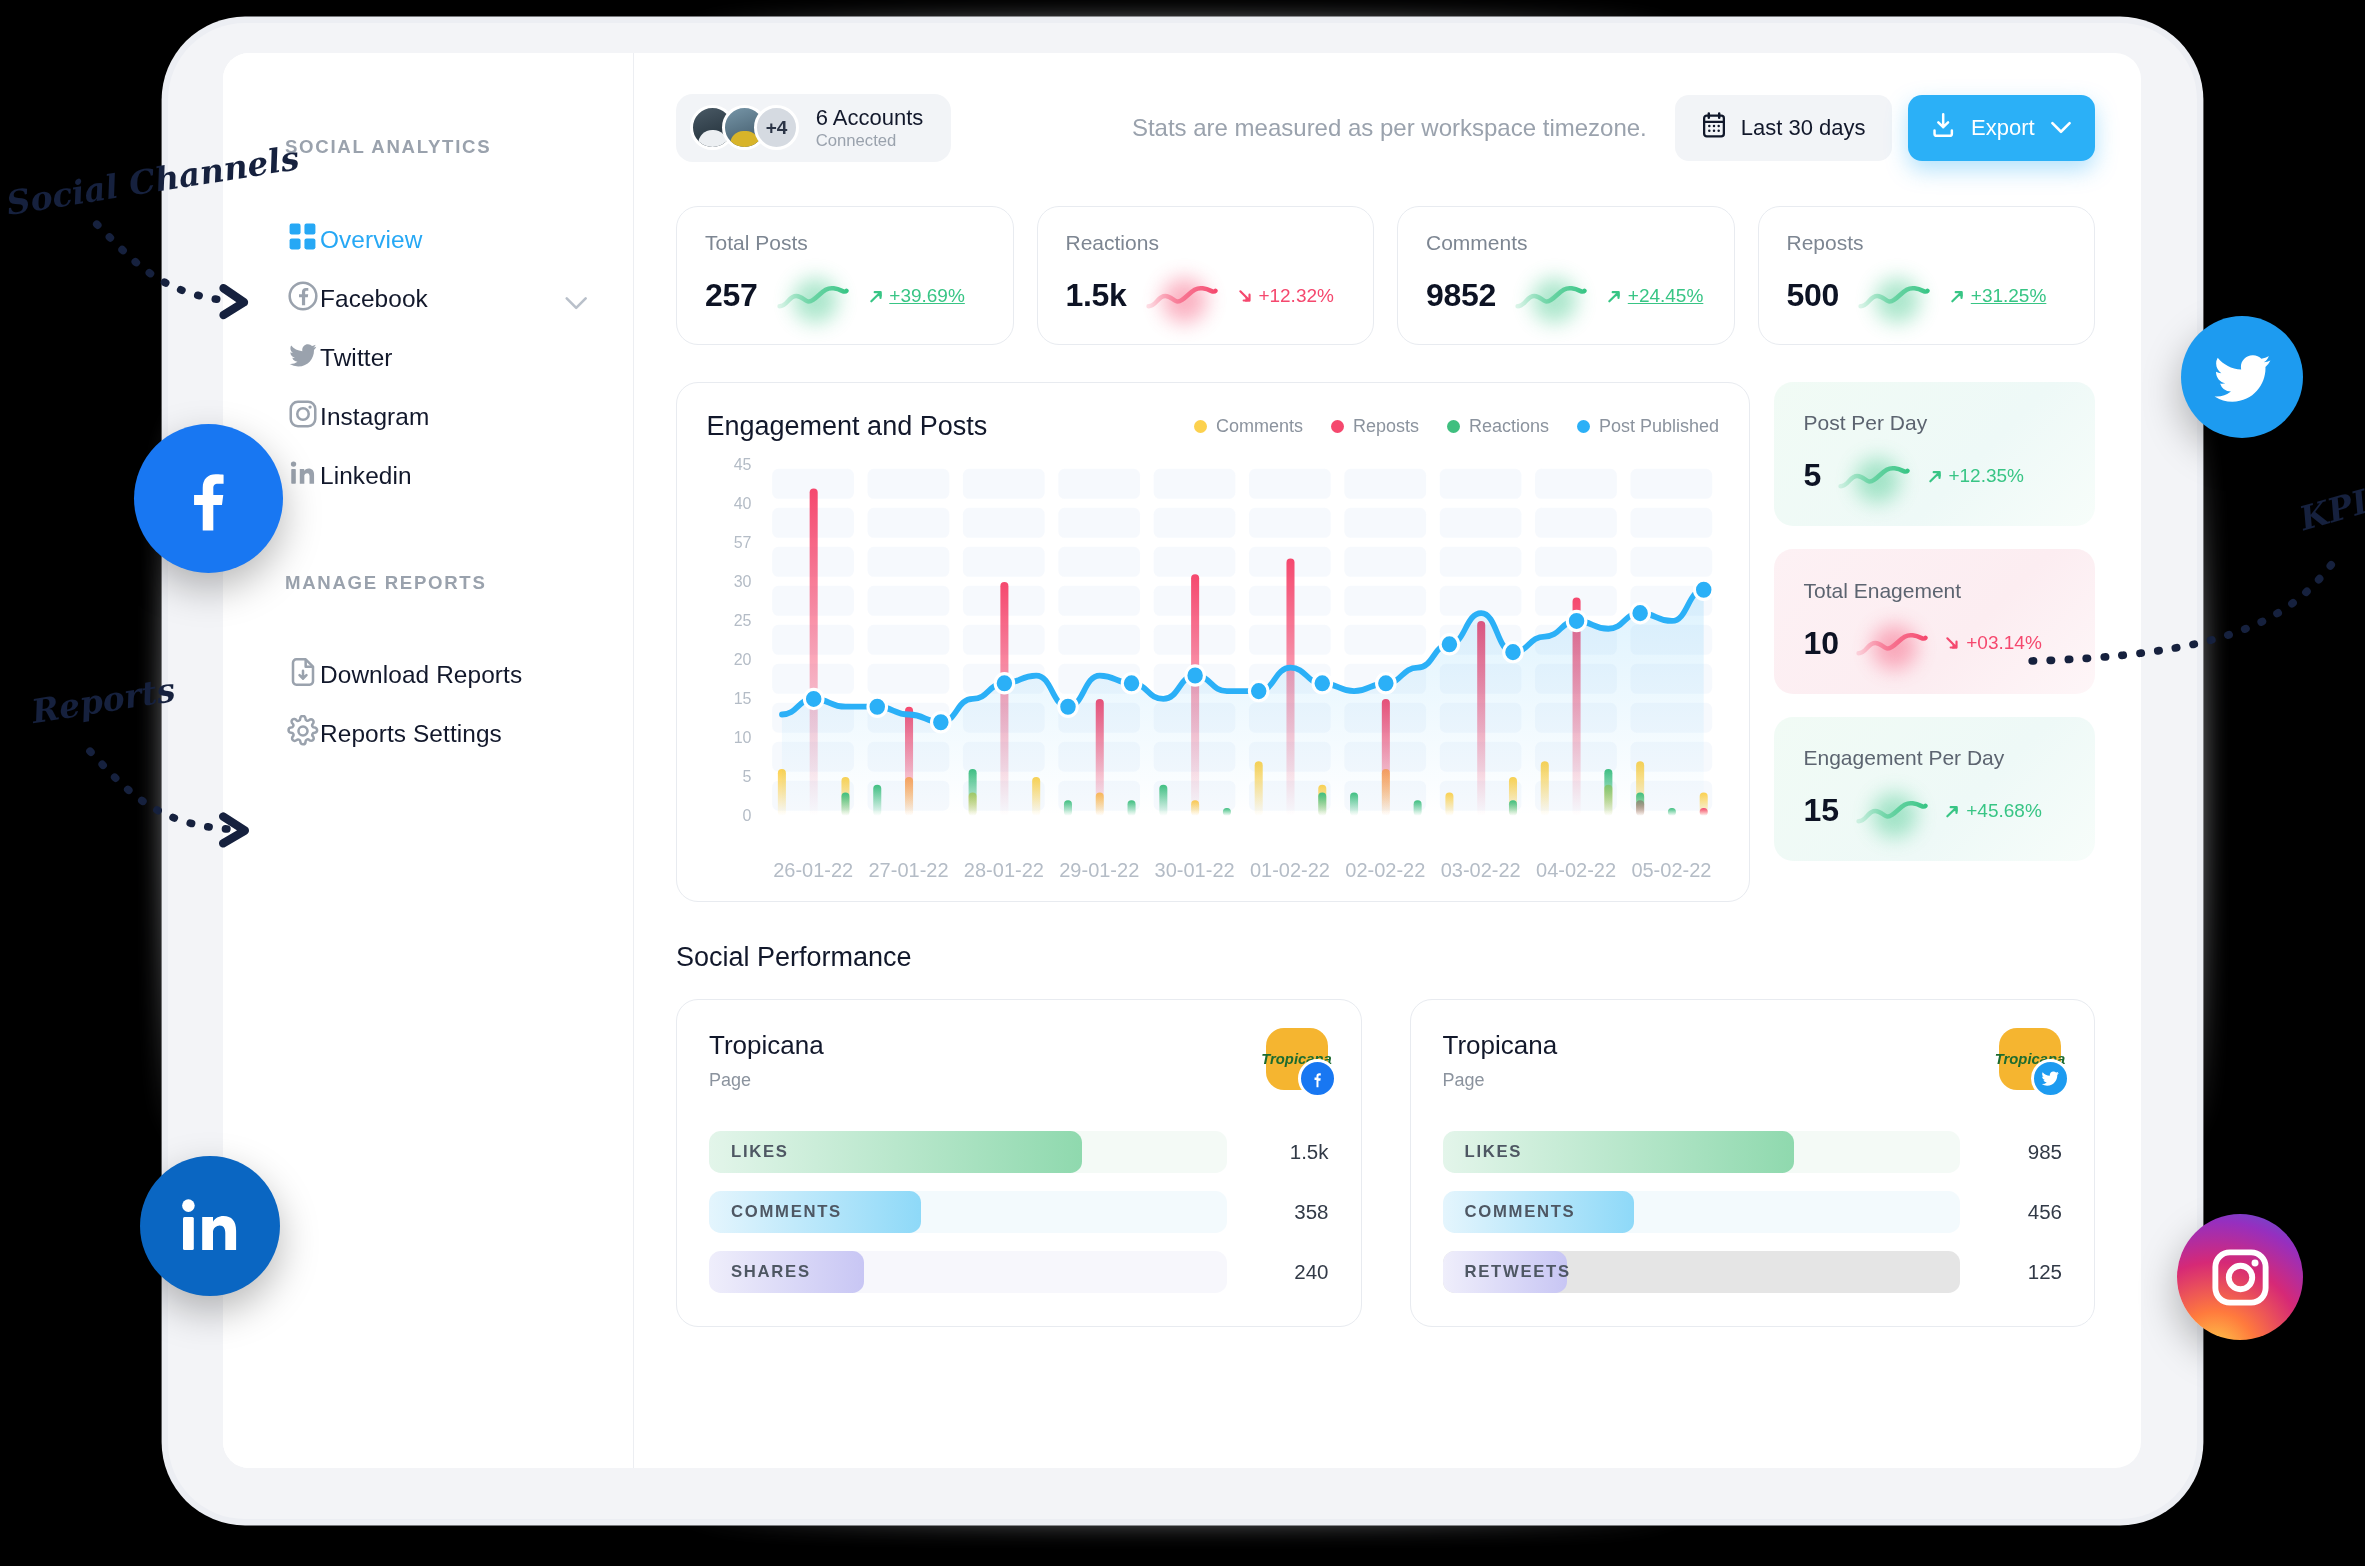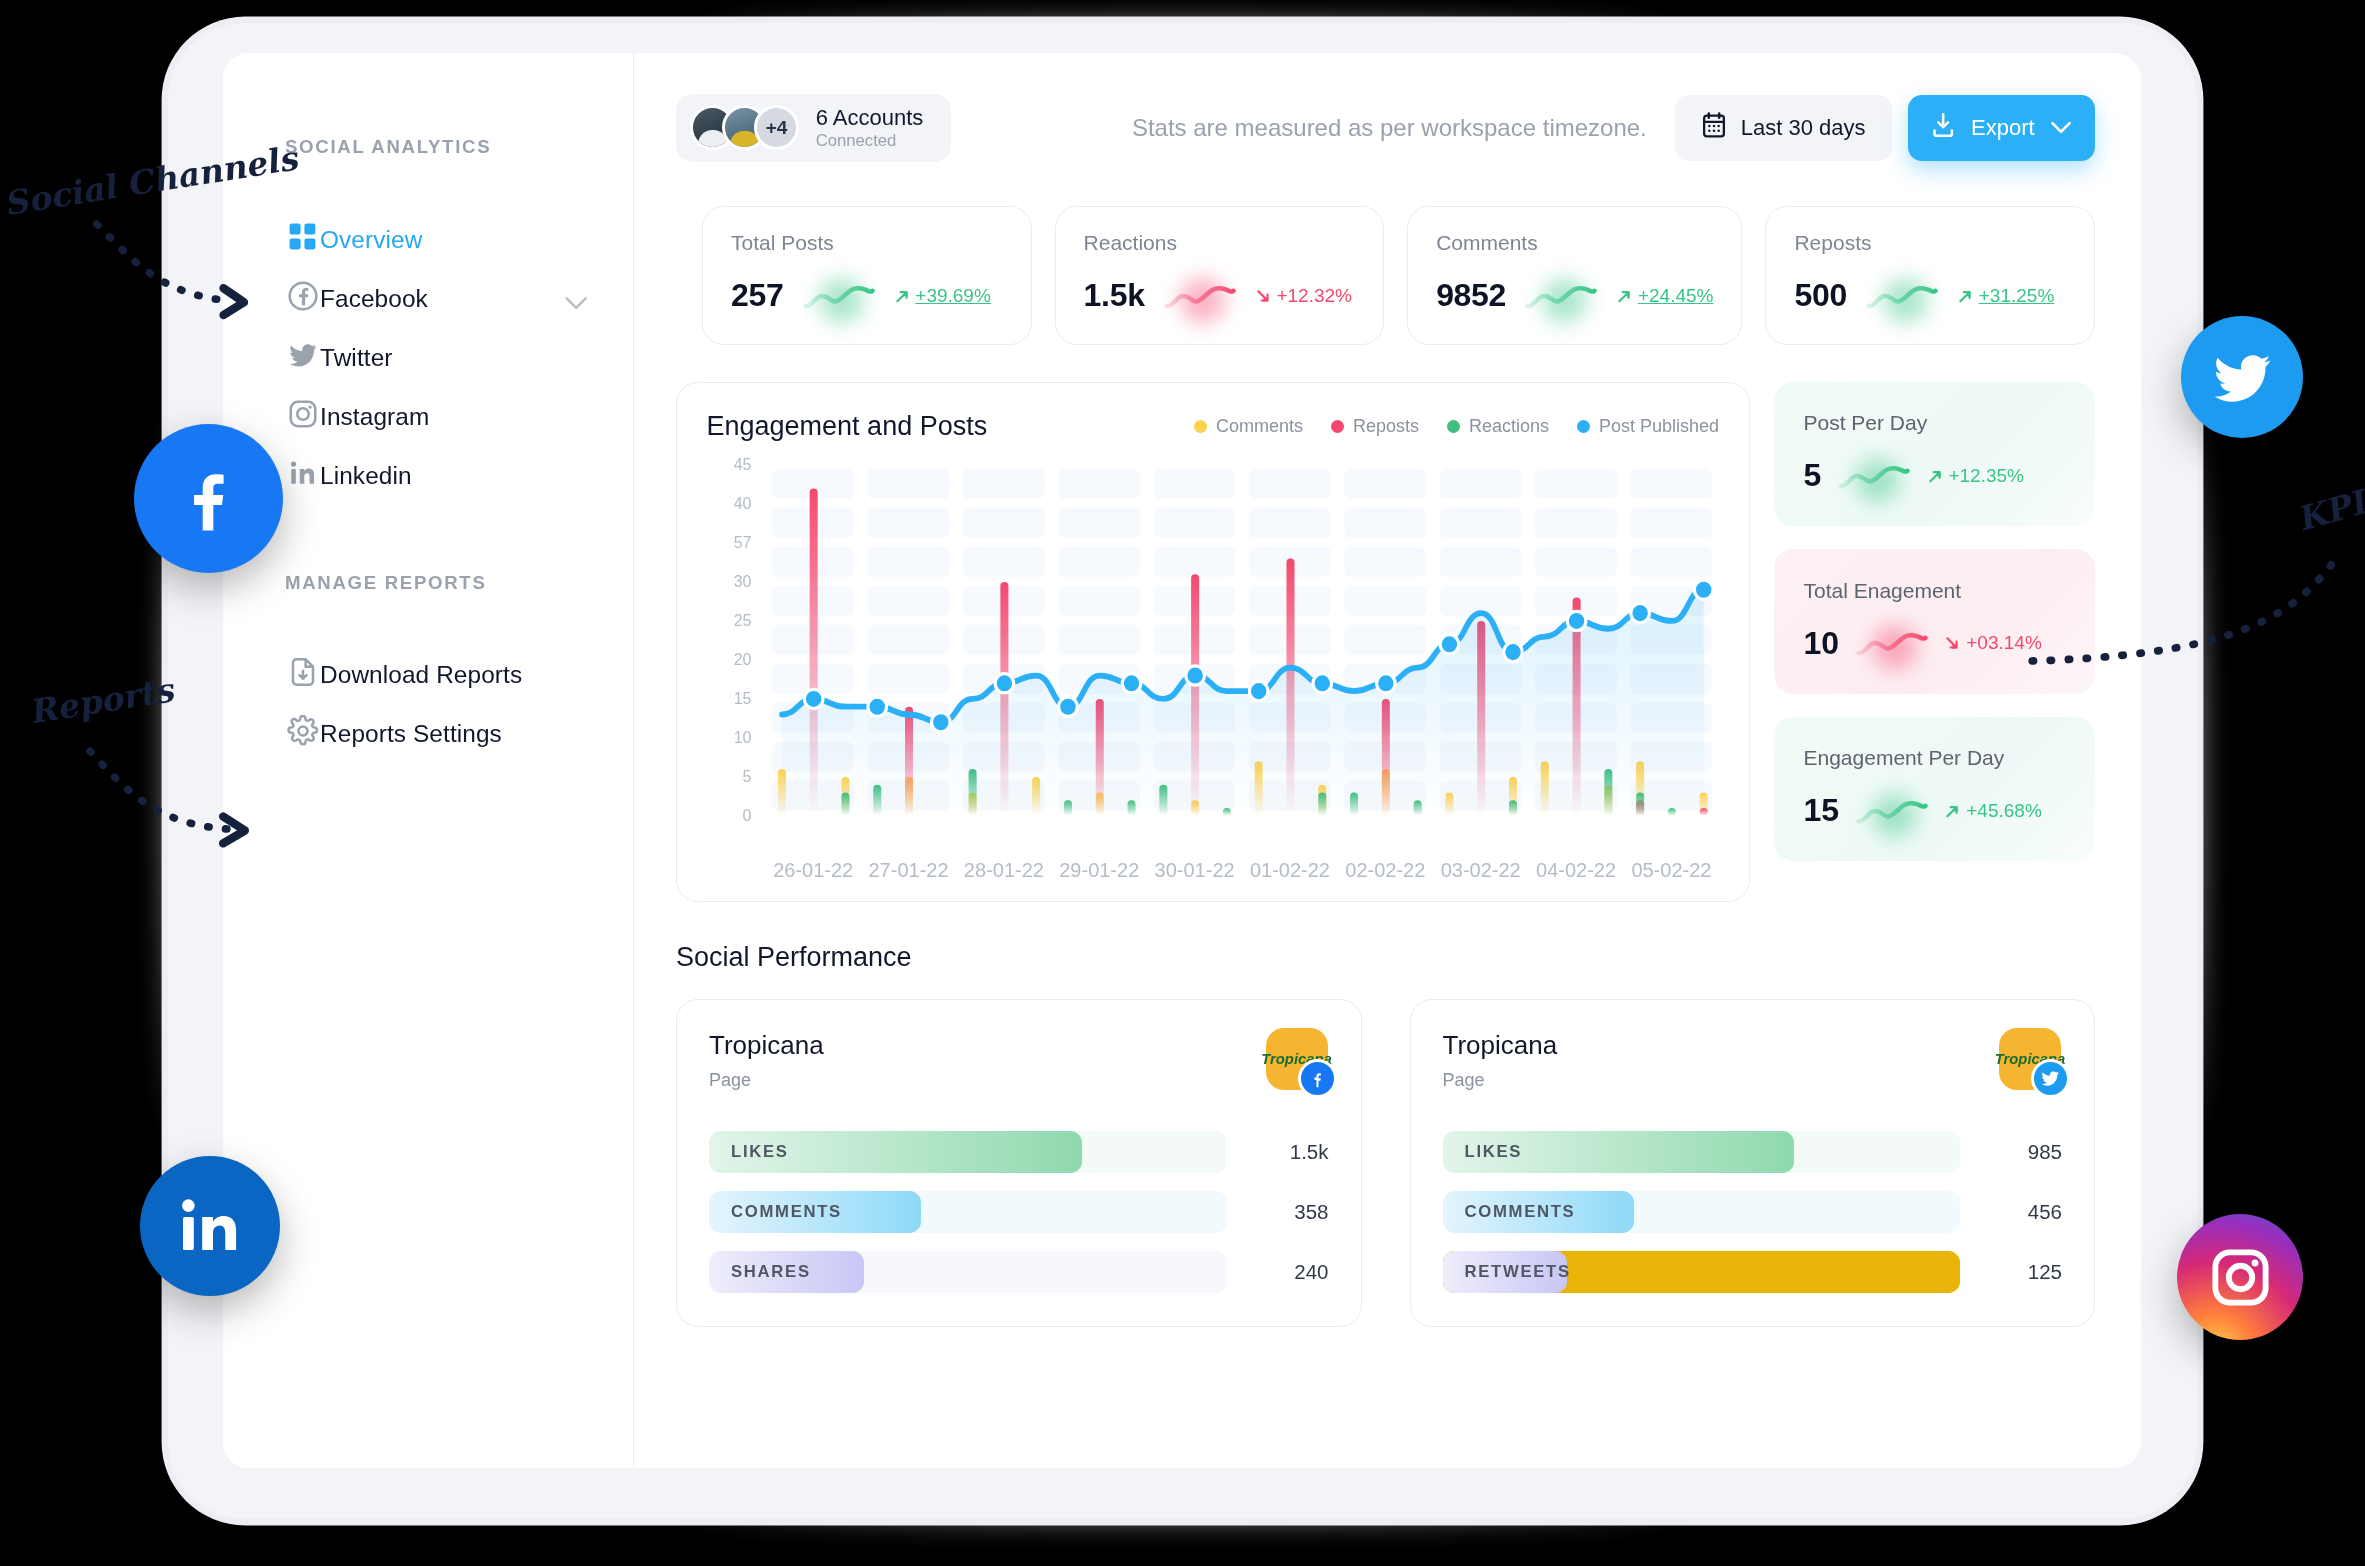--- a/index.html
+++ b/index.html
@@ -63,21 +63,21 @@
   .tz { margin-left:auto; font-size:24px; color:#9aa2ad; margin-right:28px;text-align:center; }
   .daterange { display:flex; align-items:center; gap:14px; background:#f2f4f7;
                border-radius:14px; padding:16.7px 26px; font-size:22px; color:#12182b; }
   .export { display:flex; align-items:center; gap:15.4px; background:#2bb0f7; color:#fff;
             border-radius:14px; padding:16.7px 23px; font-size:22px; margin-left:16.7px;
             box-shadow:0 9px 22px rgba(43,176,247,.36); }
 
   .sect-title { font-size:27px; color:#12182b; margin-bottom:26px; font-weight:500; }
 
   
-  .kpi-row { display:flex; gap:23px; margin-bottom:37px;margin-left:26px; }
+  .kpi-row { display:flex; gap:23px; margin-bottom:37px; }
   .kpi { flex:1; border:1.3px solid #e8ebf0; border-radius:22px; padding:24.4px 28px 29.5px; }
   .kpi .lbl { font-size:21px; color:#7d8692; margin-bottom:22px; }
   .kpi .row { display:flex; align-items:center; gap:19px; }
   .kpi .val { font-size:32px; font-weight:700; color:#0d1324; letter-spacing:-0.3px; }
   .spark { width:72px; height:36px; position:relative; flex:none; }
   .spark .blob { position:absolute; left:16.7px; top:0; width:45px; height:45px;
                  border-radius:50%; filter:blur(10.3px); opacity:.42; }
   .delta { font-size:19px; display:flex; align-items:center; gap:5.1px; white-space:nowrap; }
   .up { color:#38c585;text-decoration:underline; } .down { color:#f5486e; }
 
@@ -740,21 +740,21 @@
           <div class="bar-val">985</div>
         </div>
         <div class="barline">
           <div class="track" style="background:#f3fafd">
             <div class="fill" style="width:37%;background:linear-gradient(90deg,#e4f5fd,#8ed9f8)"></div>
             <span class="bar-lbl">COMMENTS</span>
           </div>
           <div class="bar-val">456</div>
         </div>
         <div class="barline">
-          <div class="track" style="background:#eab308">
+          <div class="track" style="background:#e5e5e5">
             <div class="fill" style="width:24%;background:linear-gradient(90deg,#efeefb,#c8c6f4)"></div>
             <span class="bar-lbl">RETWEETS</span>
           </div>
           <div class="bar-val">125</div>
         </div>
     </div>
   </div>
         </div>
     </main>
   </div>

